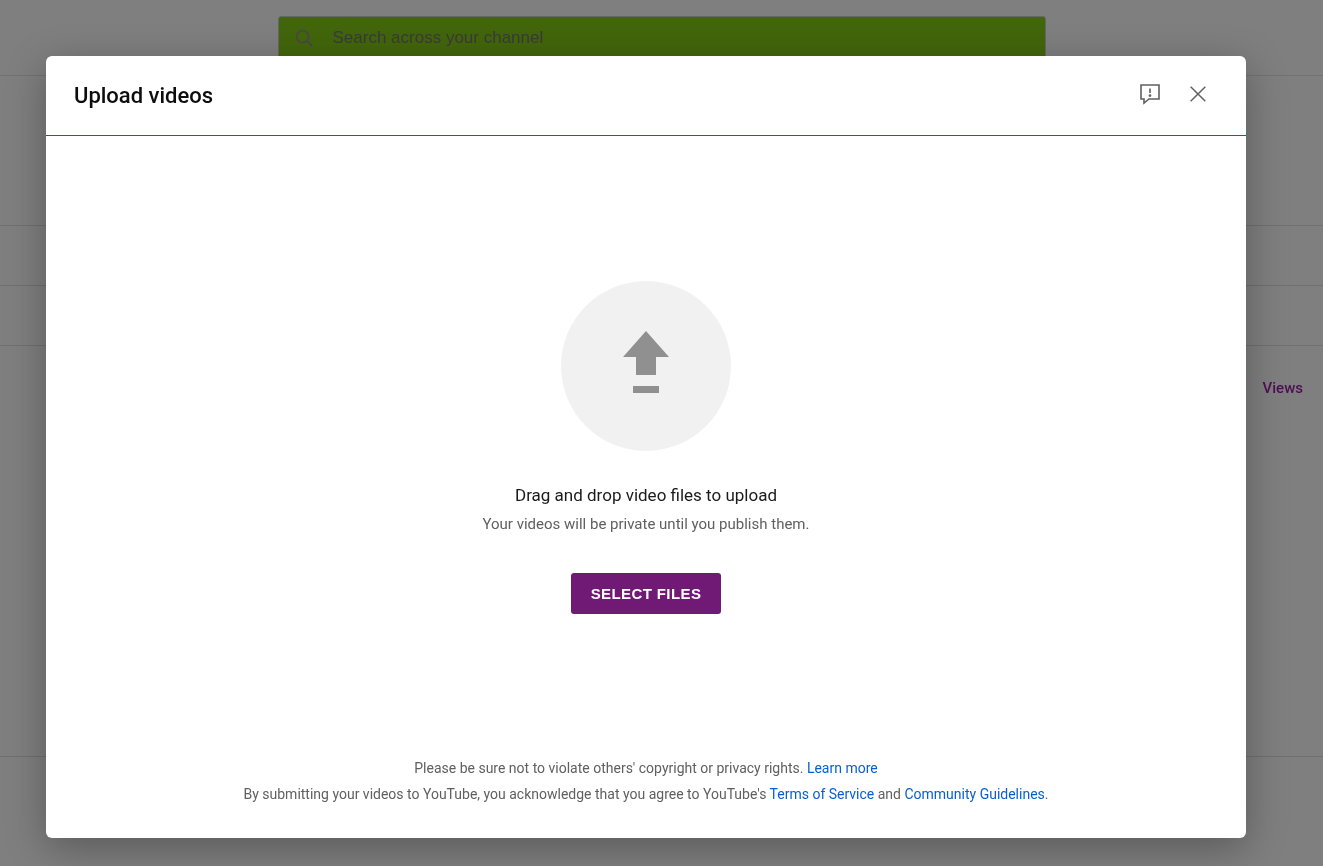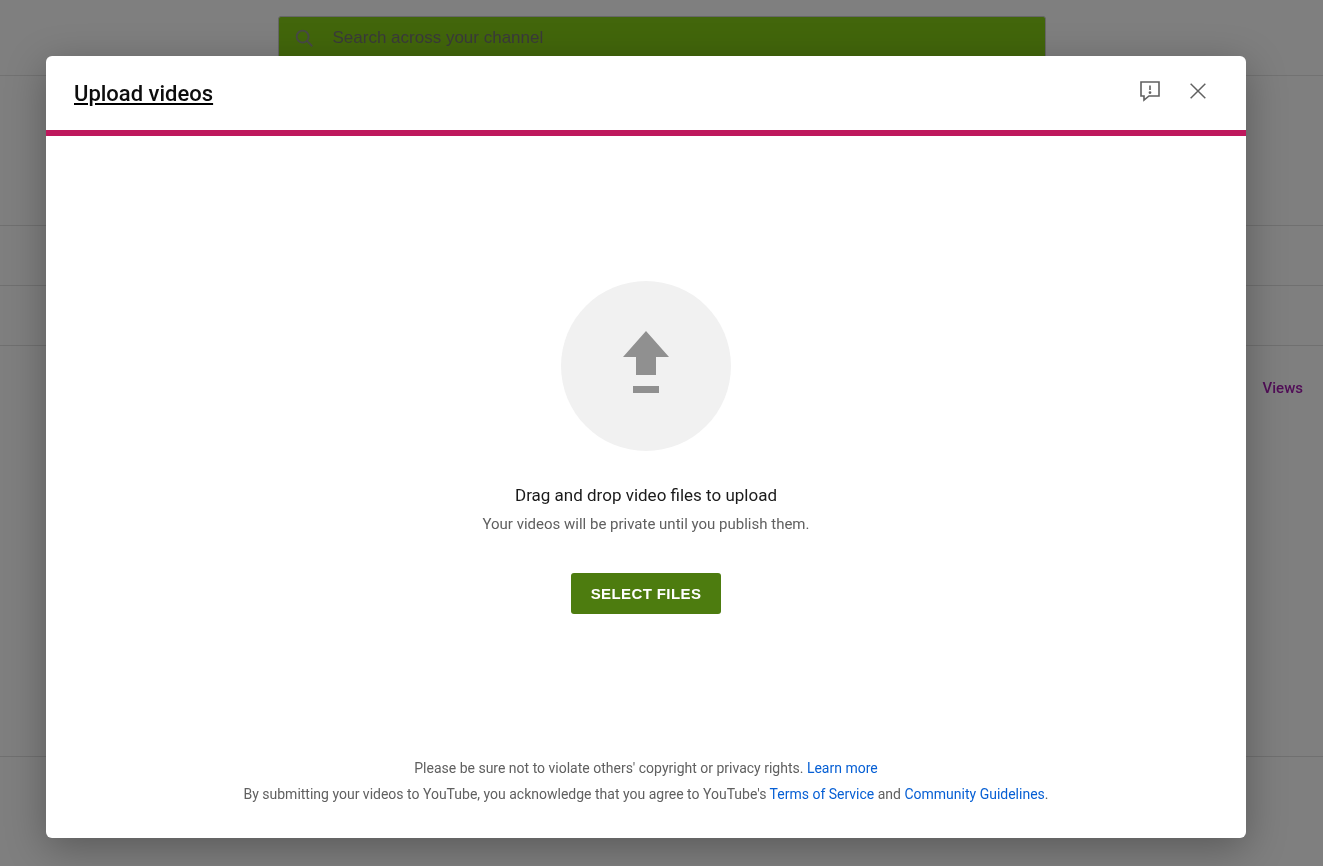--- a/index.html
+++ b/index.html
@@ -77,22 +77,21 @@
       border-radius: 6px;
       box-shadow: 0 10px 40px rgba(0,0,0,0.3);
       display: flex;
       flex-direction: column;
     }
     .modal-header {
       height: 80px;
       display: flex;
       align-items: center;
       padding: 0 28px;
-      border-bottom: 6px solid #be185d;
-      text-decoration: underline;
+      border-bottom: 1px solid #be185d;
     }
     .modal-title {
       font-size: 22px;
       font-weight: 500;
       color: #0d0d0d;
       flex: 1;
     }
     .header-icon {
       width: 40px;
       height: 40px;
@@ -126,21 +125,21 @@
       font-size: 17px;
       color: #1a1a1a;
       margin-bottom: 10px;
     }
     .drag-sub {
       font-size: 15px;
       color: #606060;
       margin-bottom: 40px;
     }
     .select-btn {
-      background: #4d7c0f;
+      background: #701a75;
       color: #fff;
       border: none;
       font-size: 15px;
       font-weight: 600;
       letter-spacing: 0.4px;
       padding: 12px 20px;
       border-radius: 3px;
       cursor: pointer;
     }
     .modal-footer {

